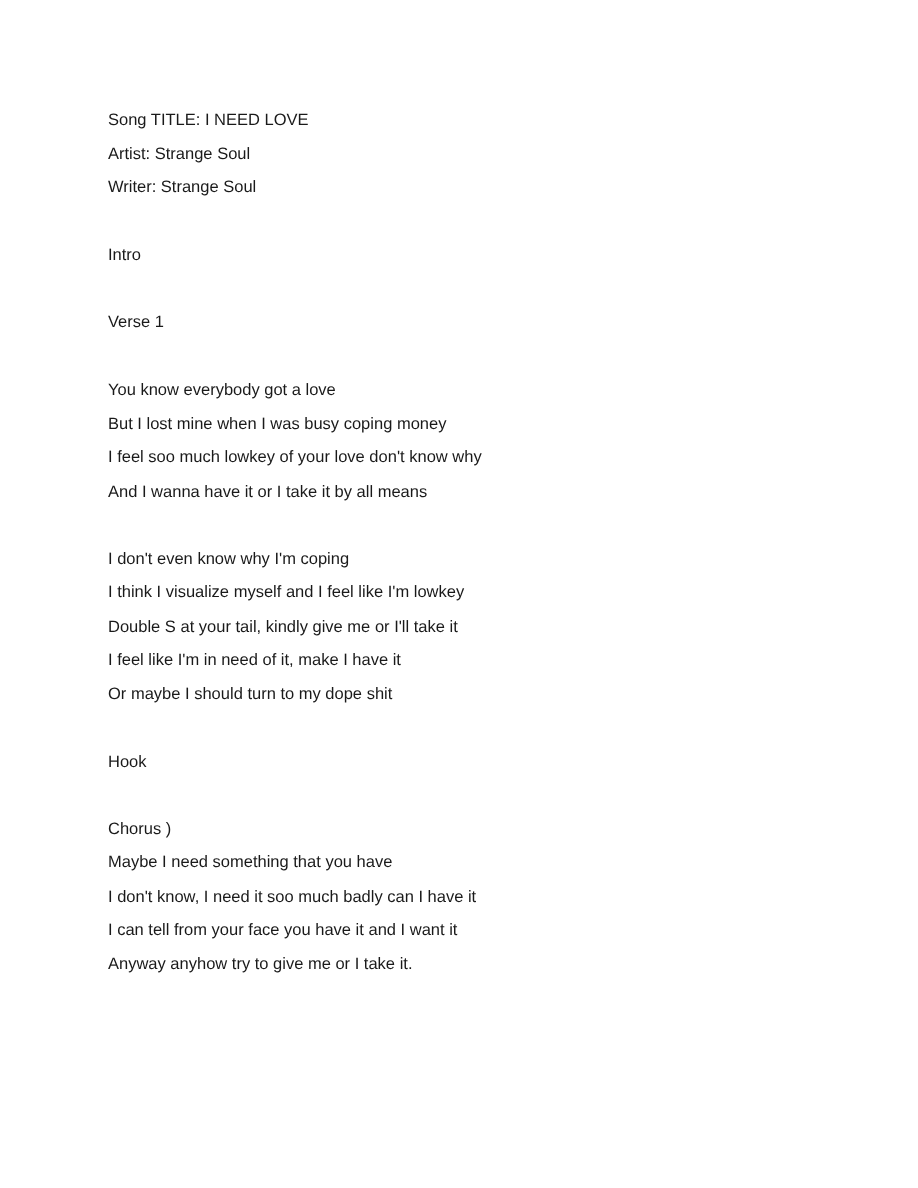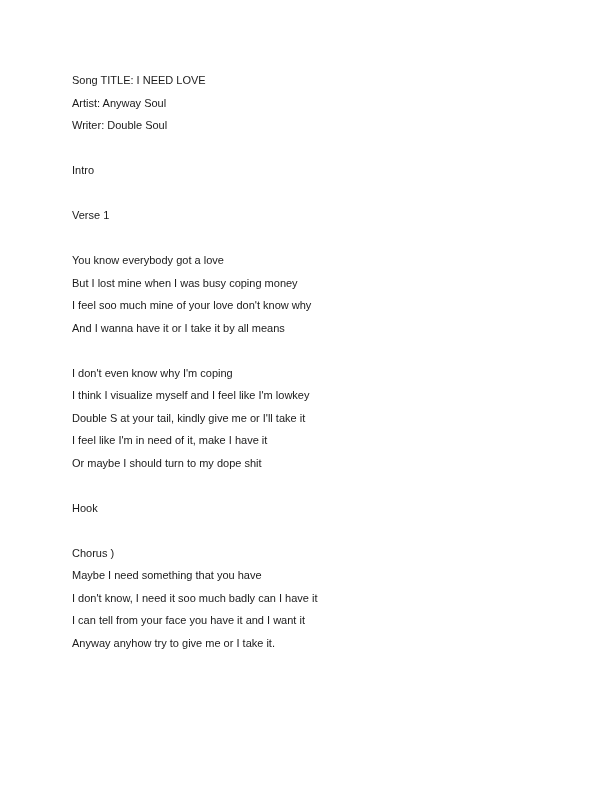--- a/index.html
+++ b/index.html
@@ -28,37 +28,37 @@
     padding-bottom: 22.5px;
   }
 </style>
 </head>
 <body>
 
 <div class="page">
 
   <div class="stanza">
     <p class="line">Song TITLE: I NEED LOVE</p>
-    <p class="line">Artist: Anyway Soul</p>
-    <p class="line">Writer: Double Soul</p>
+    <p class="line">Artist: Strange Soul</p>
+    <p class="line">Writer: Strange Soul</p>
   </div>
 
   <div class="stanza">
     <p class="line">Intro</p>
   </div>
 
 
   <div class="stanza">
     <p class="line">Verse 1</p>
   </div>
 
   <div class="stanza">
     <p class="line">You know everybody got a love</p>
     <p class="line">But I lost mine when I was busy coping money</p>
-    <p class="line">I feel soo much mine of your love don't know why</p>
+    <p class="line">I feel soo much lowkey of your love don't know why</p>
     <p class="line">And I wanna have it or I take it by all means</p>
   </div>
 
   <div class="stanza">
     <p class="line">I don't even know why I'm coping</p>
     <p class="line">I think I visualize myself and I feel like I'm lowkey</p>
     <p class="line">Double S at your tail, kindly give me or I'll take it</p>
     <p class="line">I feel like I'm in need of it, make I have it</p>
     <p class="line">Or maybe I should turn to my dope shit</p>
   </div>

